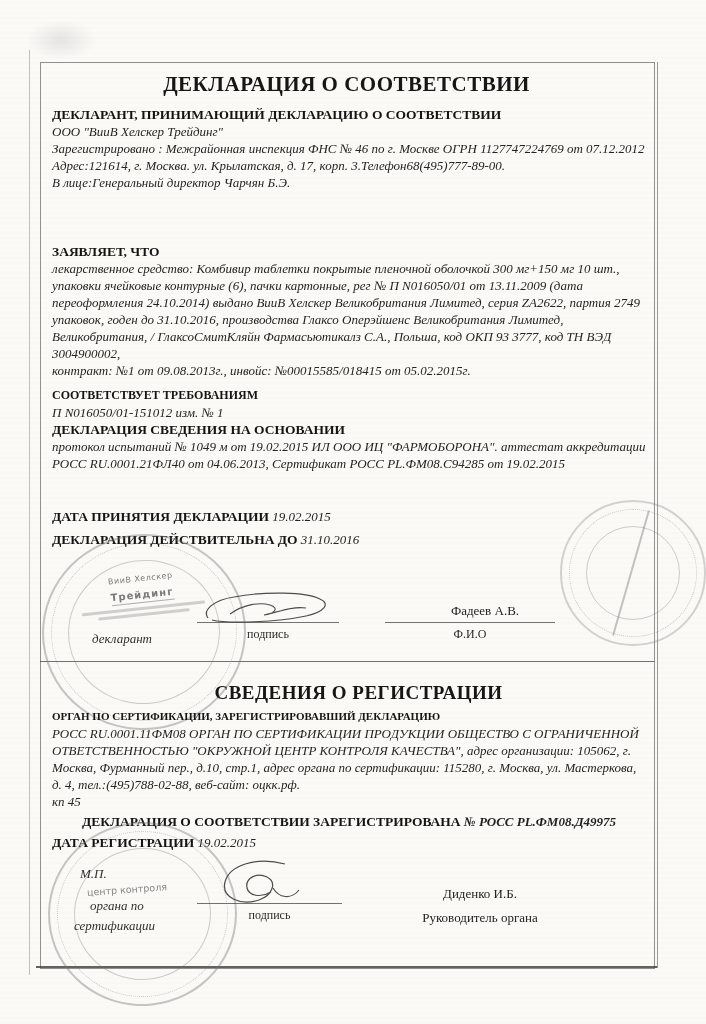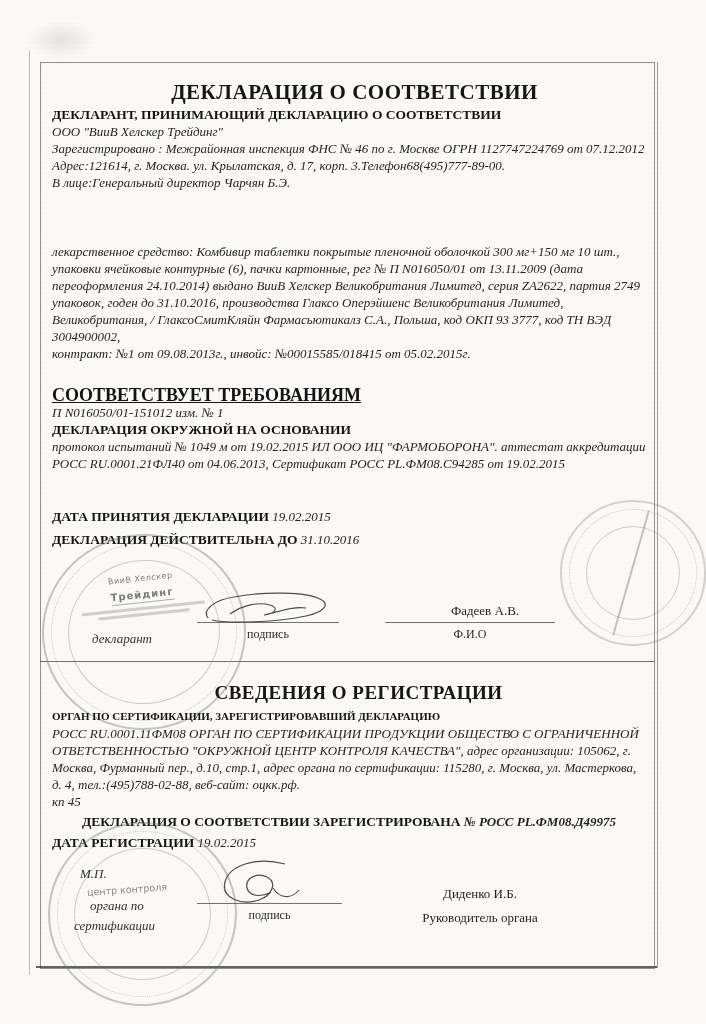--- a/index.html
+++ b/index.html
@@ -13,21 +13,21 @@
     background:radial-gradient(rgba(140,140,140,.20), transparent 70%);}
   
   .outer-left{position:absolute; left:29px; top:50px; width:1px; height:925px; background:rgba(120,120,120,.45);}
   .frame{position:absolute; left:40px; top:62px; width:613px; height:905px;
     border:1px solid rgba(110,110,110,.75);}
   .right-extra{position:absolute; left:657px; top:62px; width:1px; height:906px; background:rgba(90,90,90,.6);}
   .bottom-heavy{position:absolute; left:36px; top:966px; width:621px; height:2px; background:rgba(60,60,60,.8);}
   .divider{position:absolute; left:40px; top:661px; width:614px; height:1px; background:rgba(80,80,80,.8);}
 
   .doc-title{
-    position:absolute; left:40px; top:72px; width:613px; margin:8px;
+    position:absolute; left:40px; top:72px; width:613px; margin:0;
     text-align:center; font-size:21px; font-weight:bold; letter-spacing:.5px; color:#161616;
   }
   .reg-title{
     position:absolute; left:40px; top:670px; width:613px; margin:12px;
     text-align:center; font-size:19px; font-weight:bold; letter-spacing:.5px; color:#161616;
   }
   .block{position:absolute; left:52px; width:594px; font-size:13px; line-height:17px;}
   .b{font-weight:bold; font-style:normal; color:#141414; margin:0;}
   .i{font-style:italic; margin:0; color:#242424;}
   .bi{font-weight:bold; font-style:italic;}
@@ -73,28 +73,29 @@
 
   <div class="block" style="top:106px;">
     <p class="b" style="font-size:13.5px;">ДЕКЛАРАНТ, ПРИНИМАЮЩИЙ ДЕКЛАРАЦИЮ О СООТВЕТСТВИИ</p>
     <p class="i">ООО "ВииВ Хелскер Трейдинг"</p>
     <p class="i">Зарегистрировано : Межрайонная инспекция ФНС № 46 по г. Москве ОГРН 1127747224769 от 07.12.2012</p>
     <p class="i">Адрес:121614, г. Москва. ул. Крылатская, д. 17, корп. 3.Телефон68(495)777-89-00.</p>
     <p class="i">В лице:Генеральный директор Чарчян Б.Э.</p>
   </div>
 
   <div class="block" style="top:243px;">
+    <p class="b" style="font-size:13.5px;">ЗАЯВЛЯЕТ, ЧТО</p>
     <p class="i">лекарственное средство: Комбивир таблетки покрытые пленочной оболочкой 300 мг+150 мг 10 шт., упаковки ячейковые контурные (6), пачки картонные, рег № П N016050/01 от 13.11.2009 (дата переоформления 24.10.2014) выдано ВииВ Хелскер Великобритания Лимитед, серия ZA2622, партия 2749 упаковок, годен до 31.10.2016, производства Глаксо Оперэйшенс Великобритания Лимитед, Великобритания, / ГлаксоСмитКляйн Фармасьютикалз С.А., Польша, код ОКП 93 3777, код ТН ВЭД 3004900002,</p>
     <p class="i">контракт: №1 от 09.08.2013г., инвойс: №00015585/018415 от 05.02.2015г.</p>
   </div>
 
   <div class="block" style="top:387px;">
-    <p class="b" style="font-size:18px;text-decoration:underline;">СООТВЕТСТВУЕТ ТРЕБОВАНИЯМ</p>
+    <p class="b" style="font-size:12px;">СООТВЕТСТВУЕТ ТРЕБОВАНИЯМ</p>
     <p class="i">П N016050/01-151012 изм. № 1</p>
-    <p class="b" style="font-size:13.5px;">ДЕКЛАРАЦИЯ ОКРУЖНОЙ НА ОСНОВАНИИ</p>
+    <p class="b" style="font-size:13.5px;">ДЕКЛАРАЦИЯ СВЕДЕНИЯ НА ОСНОВАНИИ</p>
     <p class="i">протокол испытаний № 1049 м от 19.02.2015 ИЛ ООО ИЦ "ФАРМОБОРОНА". аттестат аккредитации РОСС RU.0001.21ФЛ40 от 04.06.2013, Сертификат РОСС PL.ФМ08.С94285 от 19.02.2015</p>
   </div>
 
   <div class="block" style="top:508px;">
     <p class="kv"><span class="b">ДАТА ПРИНЯТИЯ ДЕКЛАРАЦИИ</span>&nbsp;<span class="i">19.02.2015</span></p>
     <p class="kv"><span class="b">ДЕКЛАРАЦИЯ ДЕЙСТВИТЕЛЬНА ДО</span>&nbsp;<span class="i">31.10.2016</span></p>
   </div>
 
   <div class="stamp" style="left:42px; top:534px; width:200px; height:192px; transform:rotate(-7deg);"></div>
   <div class="stamp-text" style="left:62px; top:574px; width:160px;">

